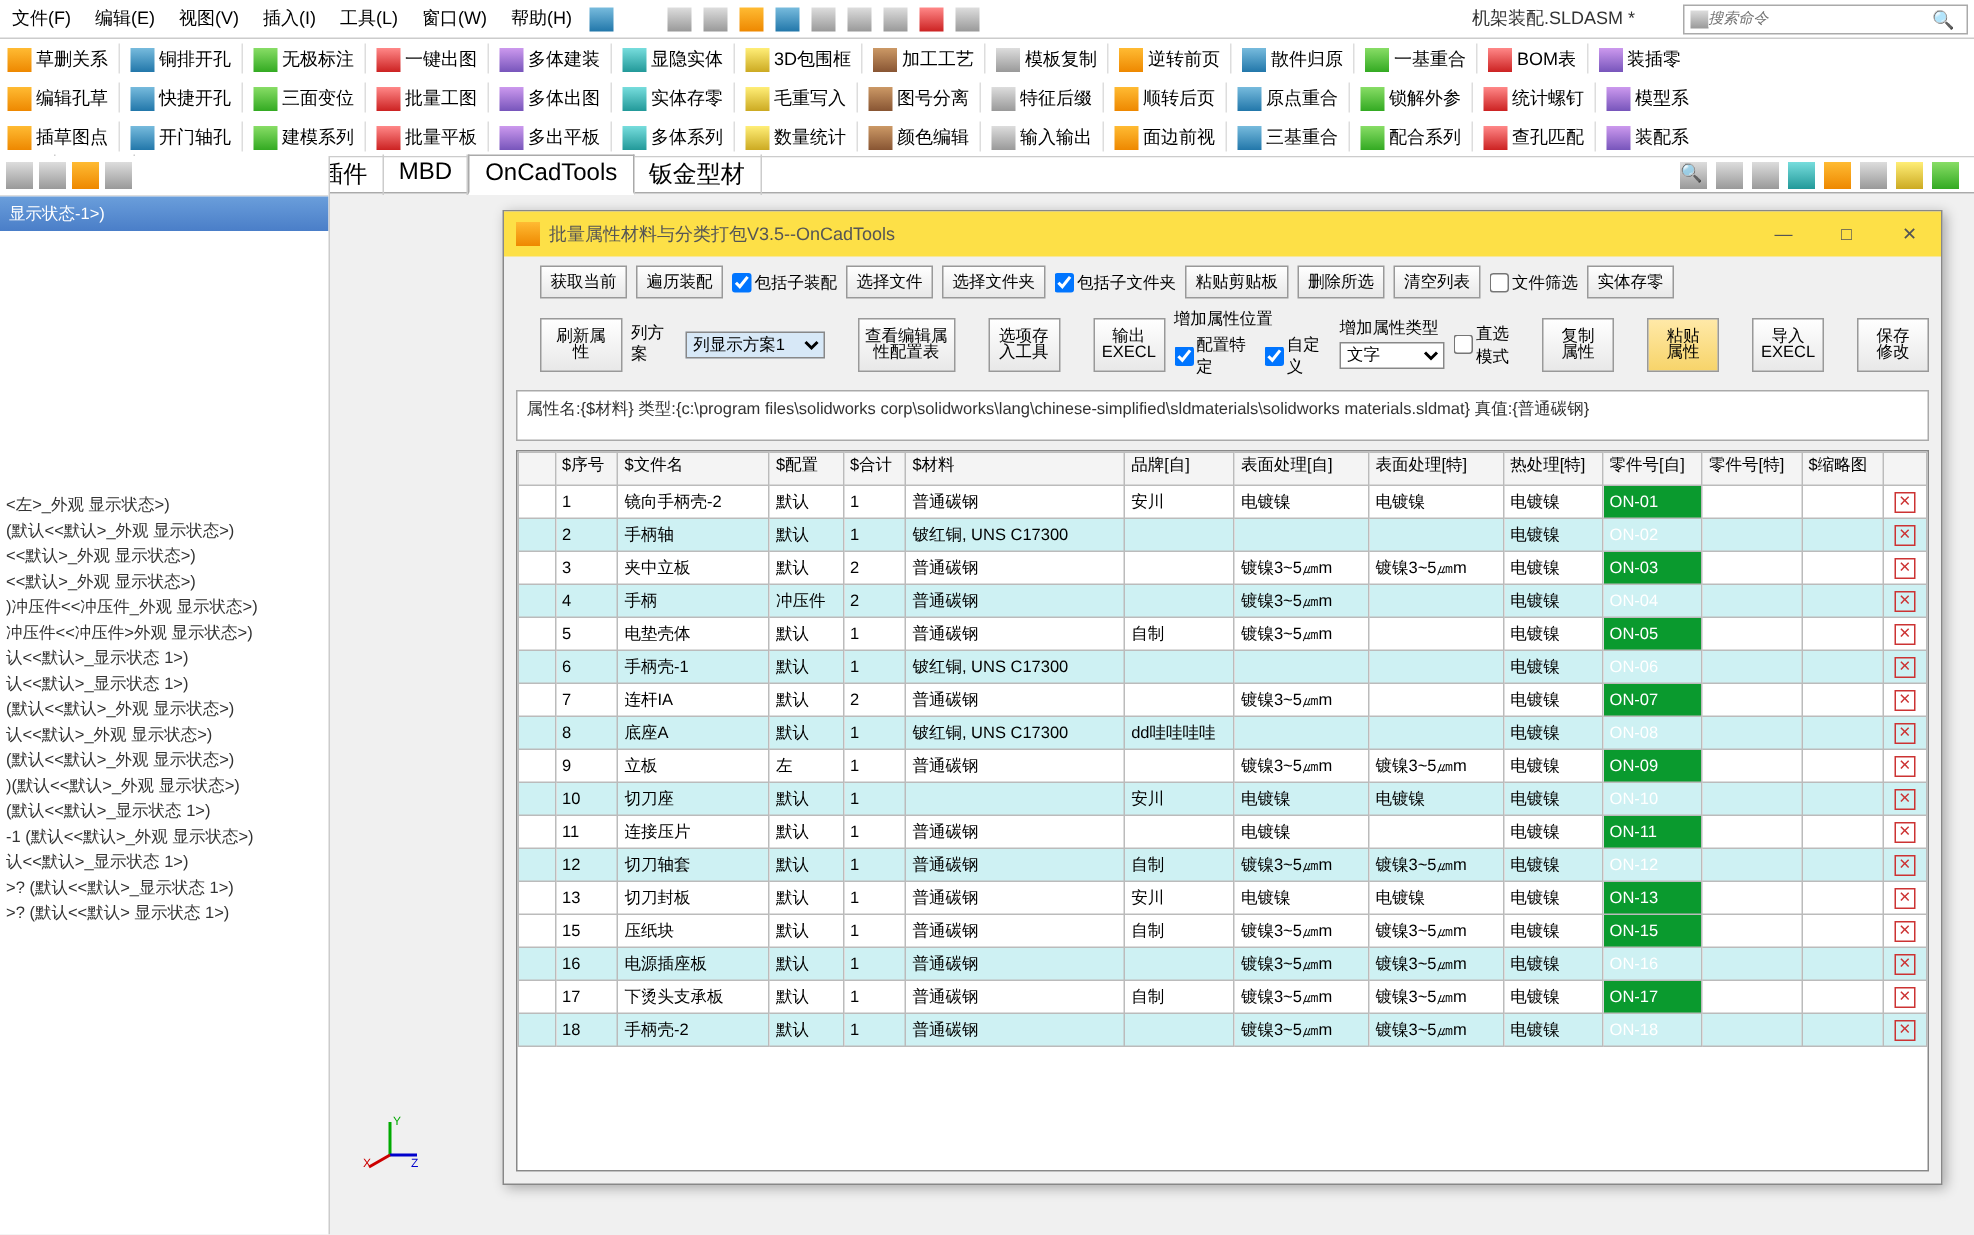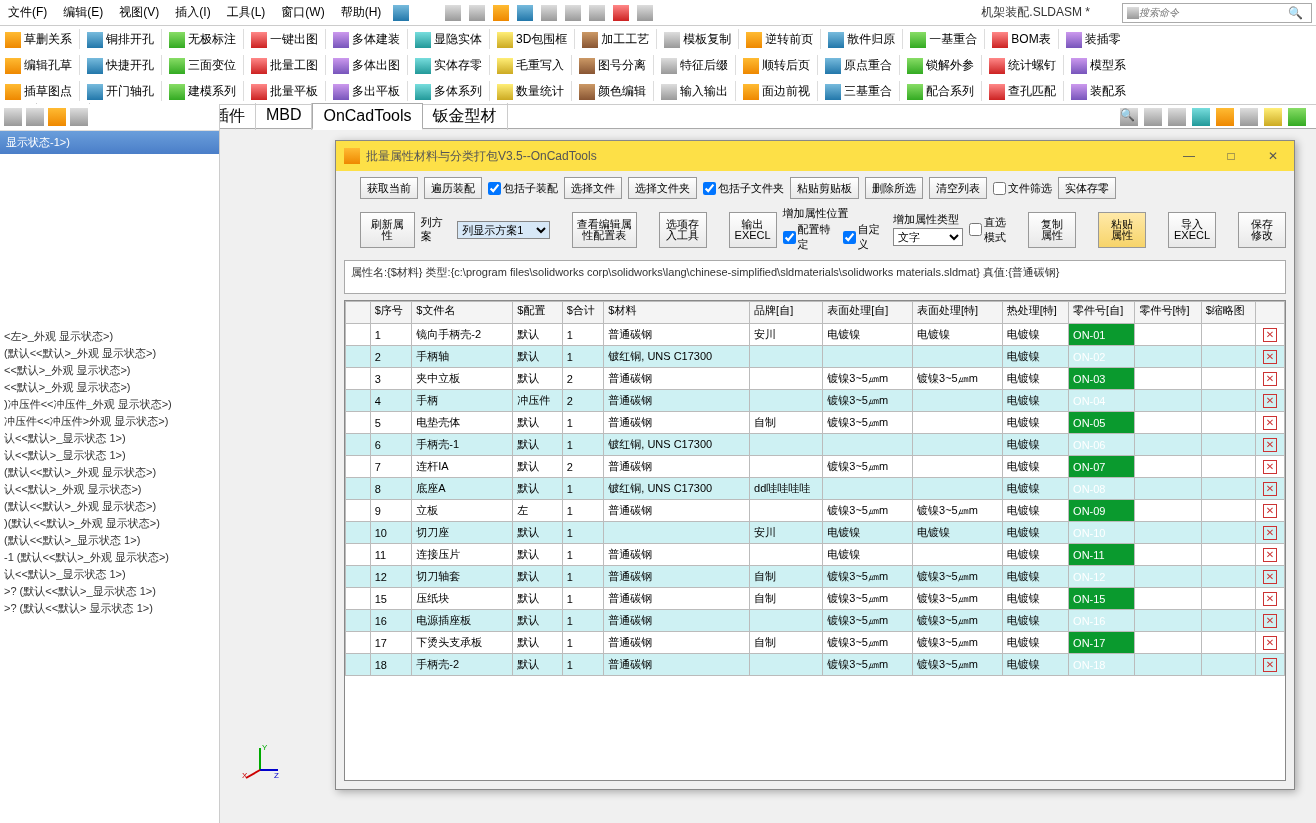--- a/index.html
+++ b/index.html
@@ -666,20 +666,36 @@
             <td>镀镍3~5㎛m</td>
             <td>镀镍3~5㎛m</td>
             <td>电镀镍</td>
             <td class="green">ON-12</td>
             <td></td>
             <td></td>
             <td class="del"><span class="delx">✕</span></td>
           </tr>
           <tr>
             <td></td>
+            <td>13</td>
+            <td>切刀封板</td>
+            <td>默认</td>
+            <td>1</td>
+            <td>普通碳钢</td>
+            <td>安川</td>
+            <td>电镀镍</td>
+            <td>电镀镍</td>
+            <td>电镀镍</td>
+            <td class="green">ON-13</td>
+            <td></td>
+            <td></td>
+            <td class="del"><span class="delx">✕</span></td>
+          </tr>
+          <tr>
+            <td></td>
             <td>15</td>
             <td>压纸块</td>
             <td>默认</td>
             <td>1</td>
             <td>普通碳钢</td>
             <td>自制</td>
             <td>镀镍3~5㎛m</td>
             <td>镀镍3~5㎛m</td>
             <td>电镀镍</td>
             <td class="green">ON-15</td>

